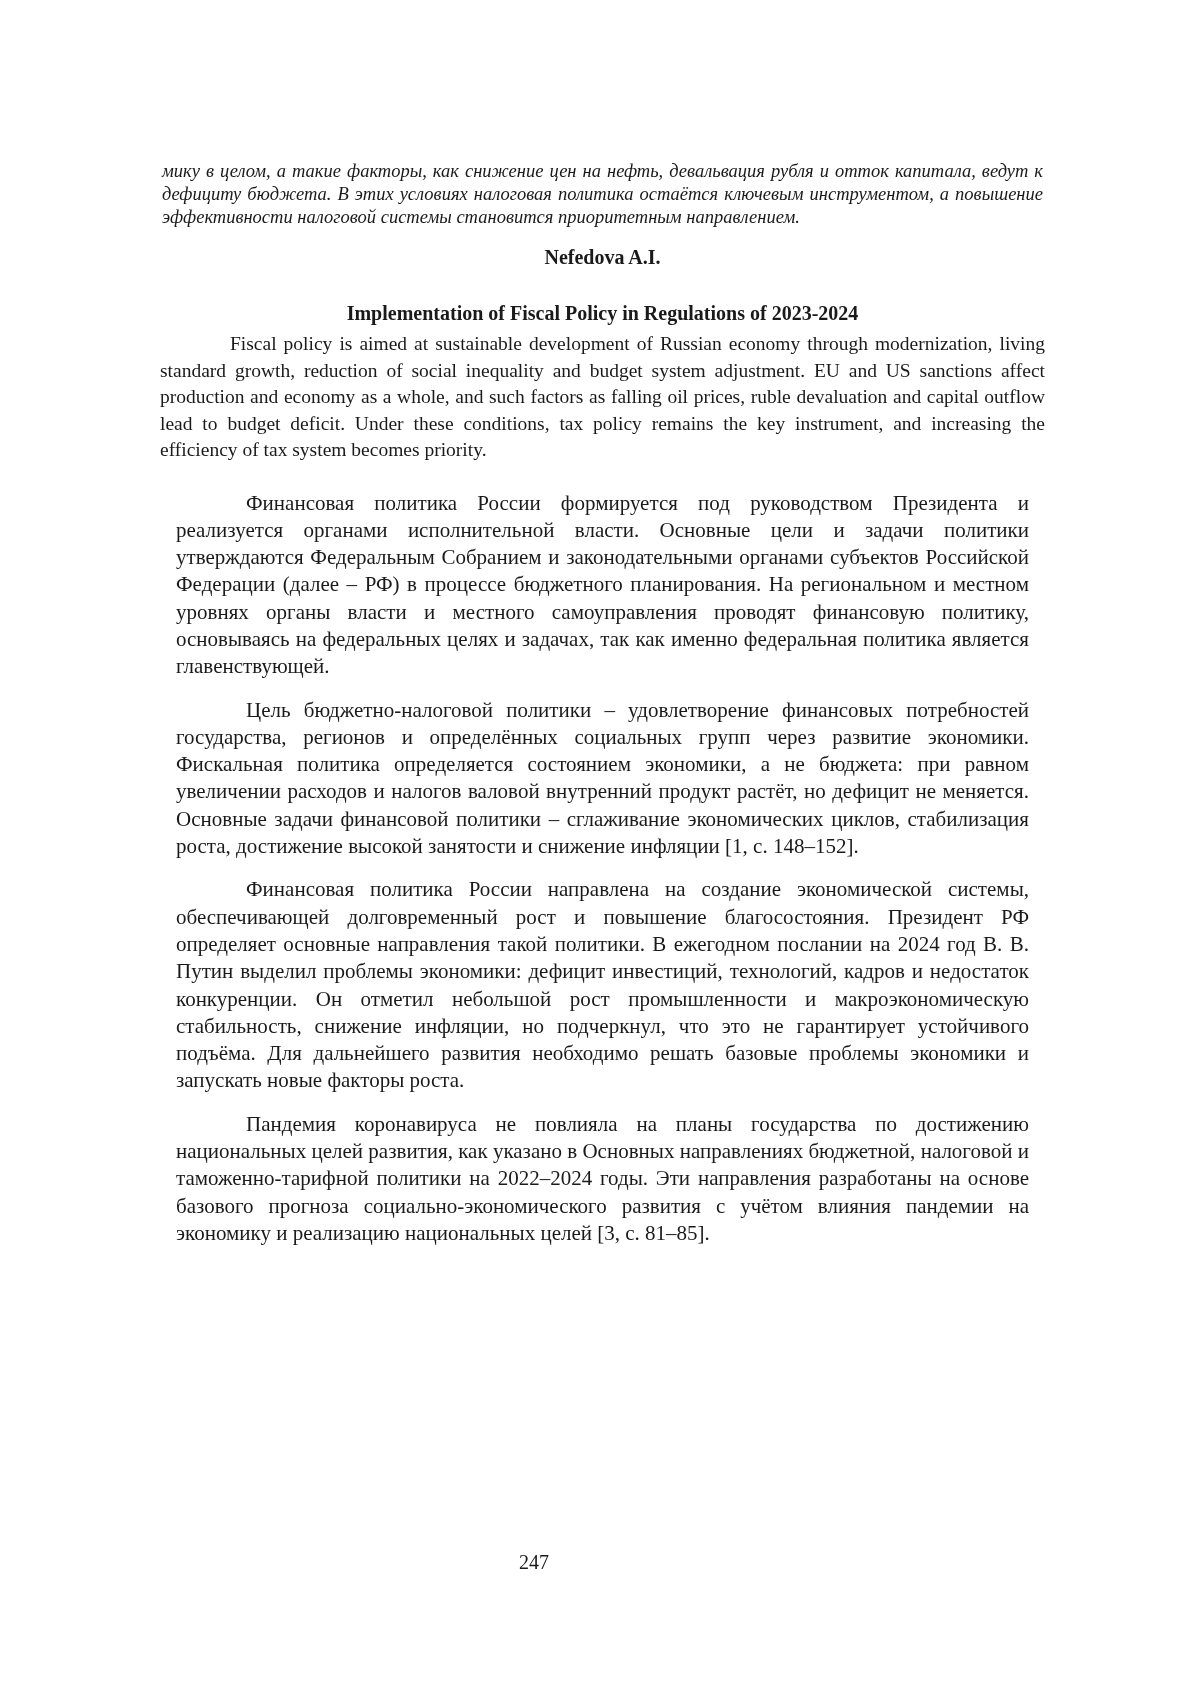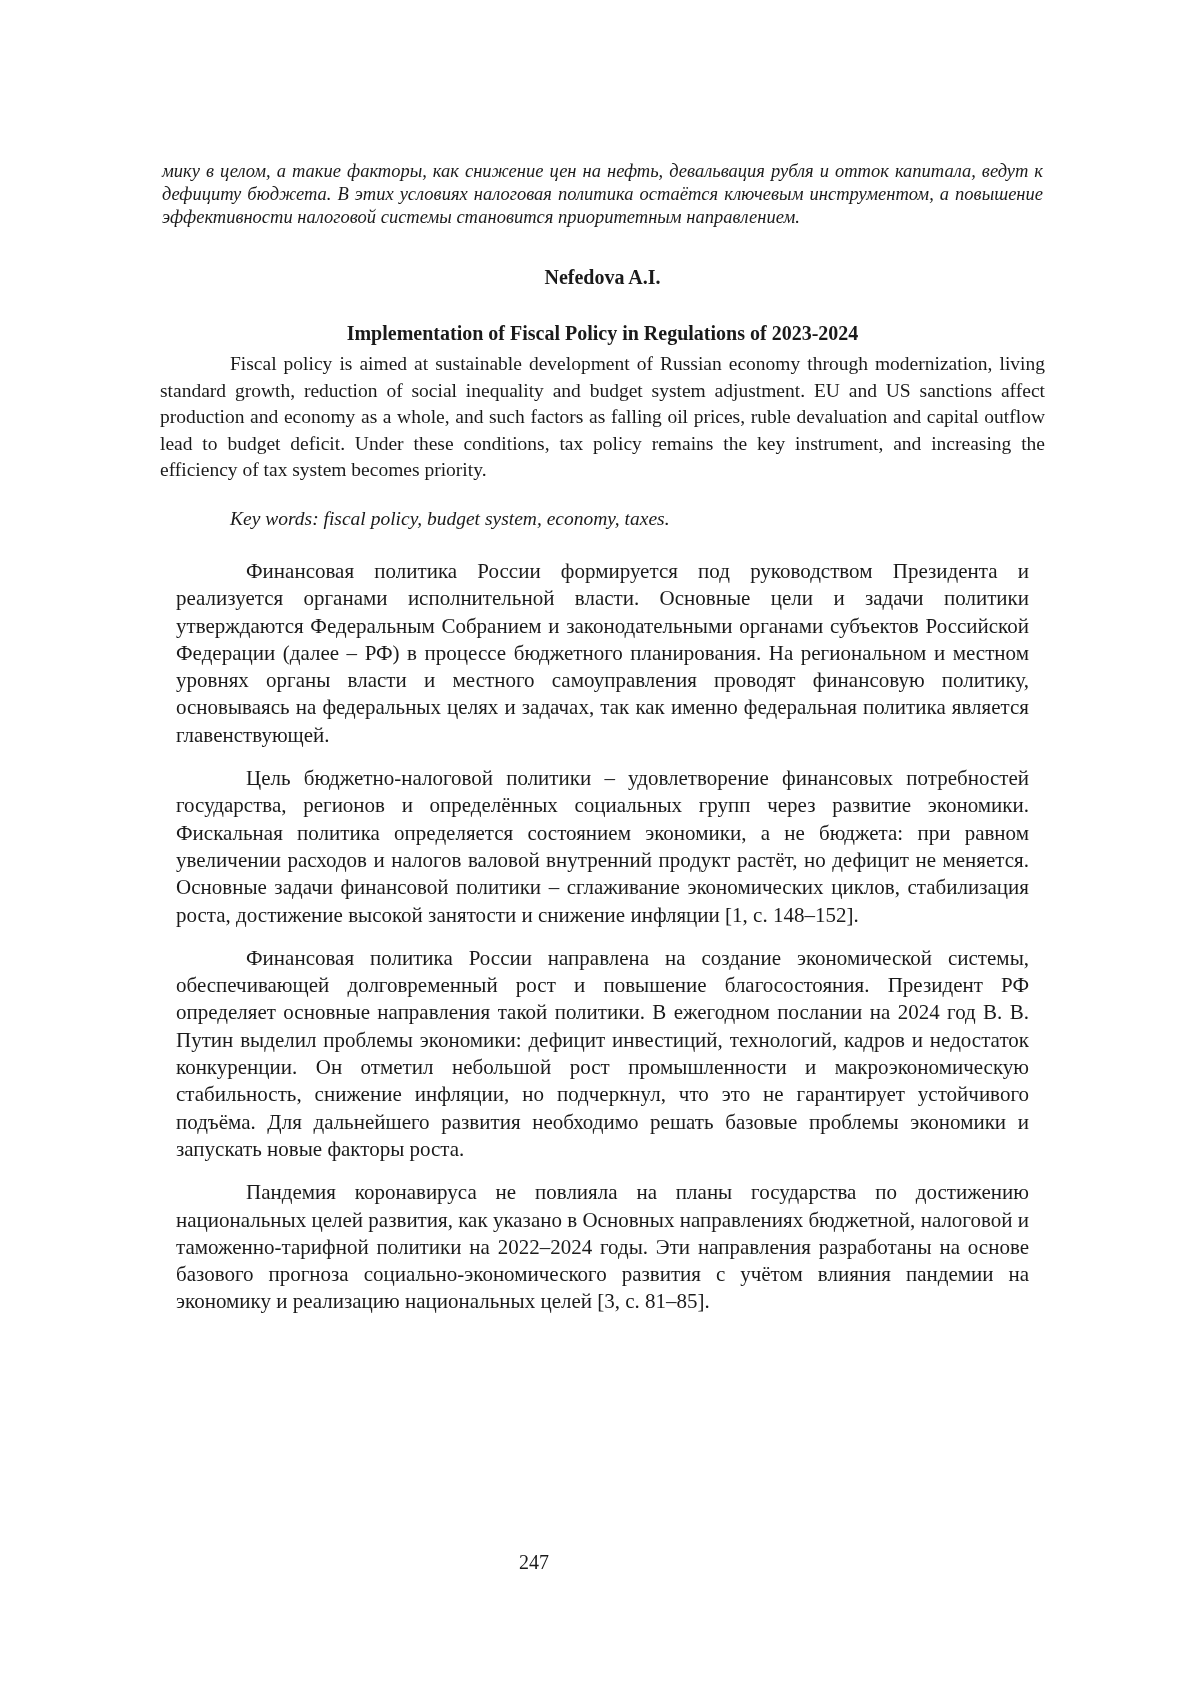--- a/index.html
+++ b/index.html
@@ -14,21 +14,21 @@
   .abstract-ru {
     font-style: italic; font-size: 18.5px; line-height: 23px;
     text-align: justify; margin: 2px;
   }
   .keywords-ru {
     font-style: italic; font-size: 18.5px; line-height: 23px;
     text-align: justify; text-indent: 70px; margin: 26px 0 0 0;
   }
   .author {
     text-align: center; font-weight: bold; font-size: 20px;
-    margin: 36px 0 0 0; line-height: 24px;
+    margin: 16px 0 0 0; line-height: 24px;
   }
   .title-en {
     text-align: center; font-weight: bold; font-size: 20px;
     margin: 32px 0 0 0; line-height: 24px;
   }
   .abstract-en {
     font-size: 19.5px; line-height: 26.5px;
     text-align: justify; text-indent: 70px; margin: 6px 0 0 0;
   }
   .keywords-en {
@@ -46,21 +46,20 @@
   }
 </style>
 </head>
 <body>
 
 <div class="page">
   <p class="abstract-ru">мику в целом, а такие факторы, как снижение цен на нефть, девальвация рубля и отток капитала, ведут к дефициту бюджета. В этих условиях налоговая политика остаётся ключевым инструментом, а повышение эффективности налоговой системы становится приоритетным направлением.</p>
   <div class="author">Nefedova A.I.</div>
   <div class="title-en">Implementation of Fiscal Policy in Regulations of 2023-2024</div>
   <p class="abstract-en">Fiscal policy is aimed at sustainable development of Russian economy through modernization, living standard growth, reduction of social inequality and budget system adjustment. EU and US sanctions affect production and economy as a whole, and such factors as falling oil prices, ruble devaluation and capital outflow lead to budget deficit. Under these conditions, tax policy remains the key instrument, and increasing the efficiency of tax system becomes priority.</p>
-  <p class="keywords-en">Key words: fiscal policy, budget system, economy, taxes.</p>
   <div class="body">
     <p>Финансовая политика России формируется под руководством Президента и реализуется органами исполнительной власти. Основные цели и задачи политики утверждаются Федеральным Собранием и законодательными органами субъектов Российской Федерации (далее – РФ) в процессе бюджетного планирования. На региональном и местном уровнях органы власти и местного самоуправления проводят финансовую политику, основываясь на федеральных целях и задачах, так как именно федеральная политика является главенствующей.</p>
     <p>Цель бюджетно-налоговой политики – удовлетворение финансовых потребностей государства, регионов и определённых социальных групп через развитие экономики. Фискальная политика определяется состоянием экономики, а не бюджета: при равном увеличении расходов и налогов валовой внутренний продукт растёт, но дефицит не меняется. Основные задачи финансовой политики – сглаживание экономических циклов, стабилизация роста, достижение высокой занятости и снижение инфляции [1, с. 148–152].</p>
     <p>Финансовая политика России направлена на создание экономической системы, обеспечивающей долговременный рост и повышение благосостояния. Президент РФ определяет основные направления такой политики. В ежегодном послании на 2024 год В. В. Путин выделил проблемы экономики: дефицит инвестиций, технологий, кадров и недостаток конкуренции. Он отметил небольшой рост промышленности и макроэкономическую стабильность, снижение инфляции, но подчеркнул, что это не гарантирует устойчивого подъёма. Для дальнейшего развития необходимо решать базовые проблемы экономики и запускать новые факторы роста.</p>
     <p>Пандемия коронавируса не повлияла на планы государства по достижению национальных целей развития, как указано в Основных направлениях бюджетной, налоговой и таможенно-тарифной политики на 2022–2024 годы. Эти направления разработаны на основе базового прогноза социально-экономического развития с учётом влияния пандемии на экономику и реализацию национальных целей [3, с. 81–85].</p>
   </div>
 </div>
 
 <div class="page-number">247</div>
 

